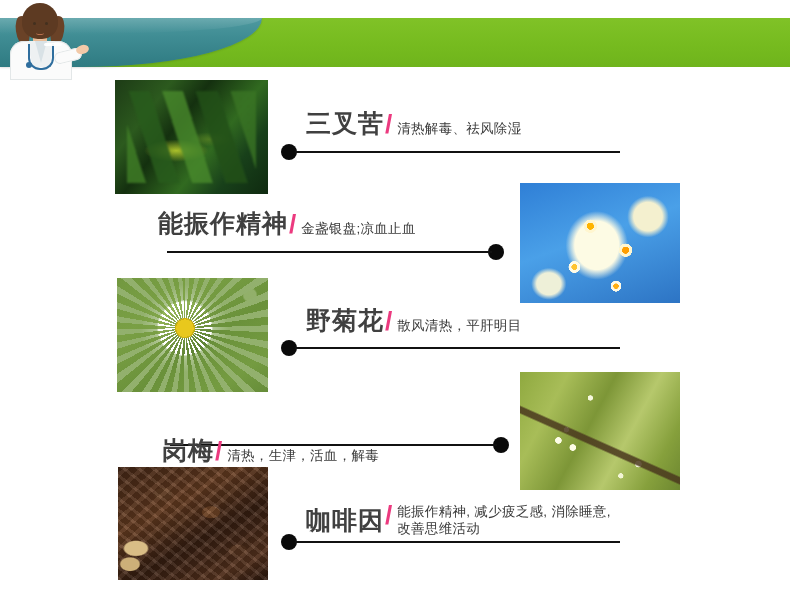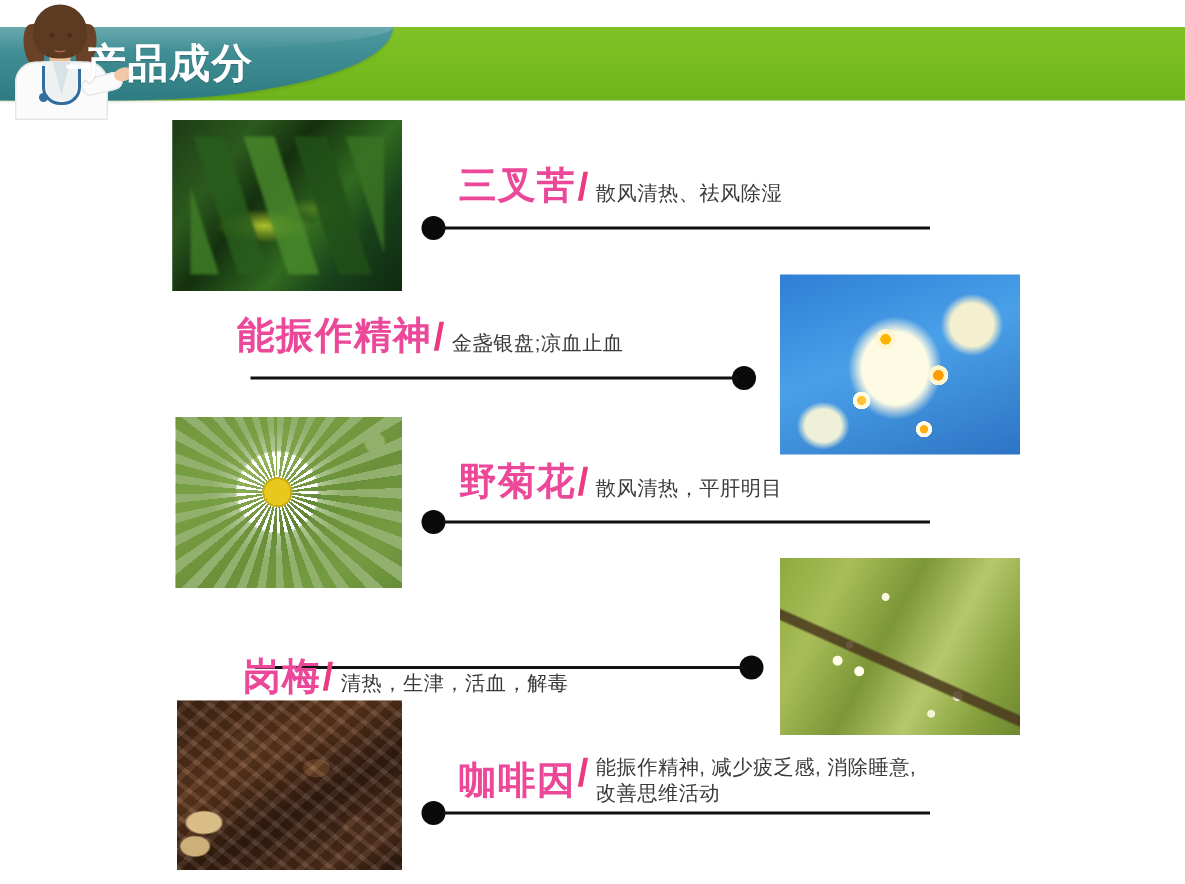--- a/index.html
+++ b/index.html
@@ -292,21 +292,21 @@
   }
 
   
   .ing-text {
     position: absolute;
     white-space: nowrap;
   }
   .ing-name {
     font-size: 25px;
     font-weight: bold;
-    color: #ec4899;
+    color: #404040;
     letter-spacing: 1px;
     vertical-align: bottom;
   }
   .ing-slash {
     font-size: 26px;
     font-weight: bold;
     color: #ec3a7f;
     padding-left: 1px;
     padding-right: 5px;
   }
@@ -345,30 +345,29 @@
       <div class="doc-face"></div>
       <div class="doc-hair"></div>
       <div class="doc-eye-l"></div>
       <div class="doc-eye-r"></div>
       <div class="doc-smile"></div>
       <div class="doc-arm"></div>
       <div class="doc-hand"></div>
     </div>
 
     <div class="title-pointer"></div>
-    <div class="header-title">产品成分</div>
   </div>
 
   <div class="photo ph-leaves" style="left:115px; top:80px; width:153px; height:114px;">
     <div class="ph-inner"></div>
   </div>
   <div class="dot" style="left:281px; top:144px;"></div>
   <div class="conn" style="left:295px; top:151px; width:325px;"></div>
   <div class="ing-text" style="left:306px; top:107px;">
-    <span class="ing-name">三叉苦</span><span class="ing-slash">/</span><span class="ing-desc">散风清热、祛风除湿</span>
+    <span class="ing-name">三叉苦</span><span class="ing-slash">/</span><span class="ing-desc">清热解毒、祛风除湿</span>
   </div>
 
   <div class="photo ph-narcissus" style="left:520px; top:183px; width:160px; height:120px;">
     <div class="ph-inner"></div>
   </div>
   <div class="dot" style="left:488px; top:244px;"></div>
   <div class="conn" style="left:167px; top:251px; width:325px;"></div>
   <div class="ing-text" style="left:158px; top:207px;">
     <span class="ing-name">能振作精神</span><span class="ing-slash">/</span><span class="ing-desc">金盏银盘;凉血止血</span>
   </div>

